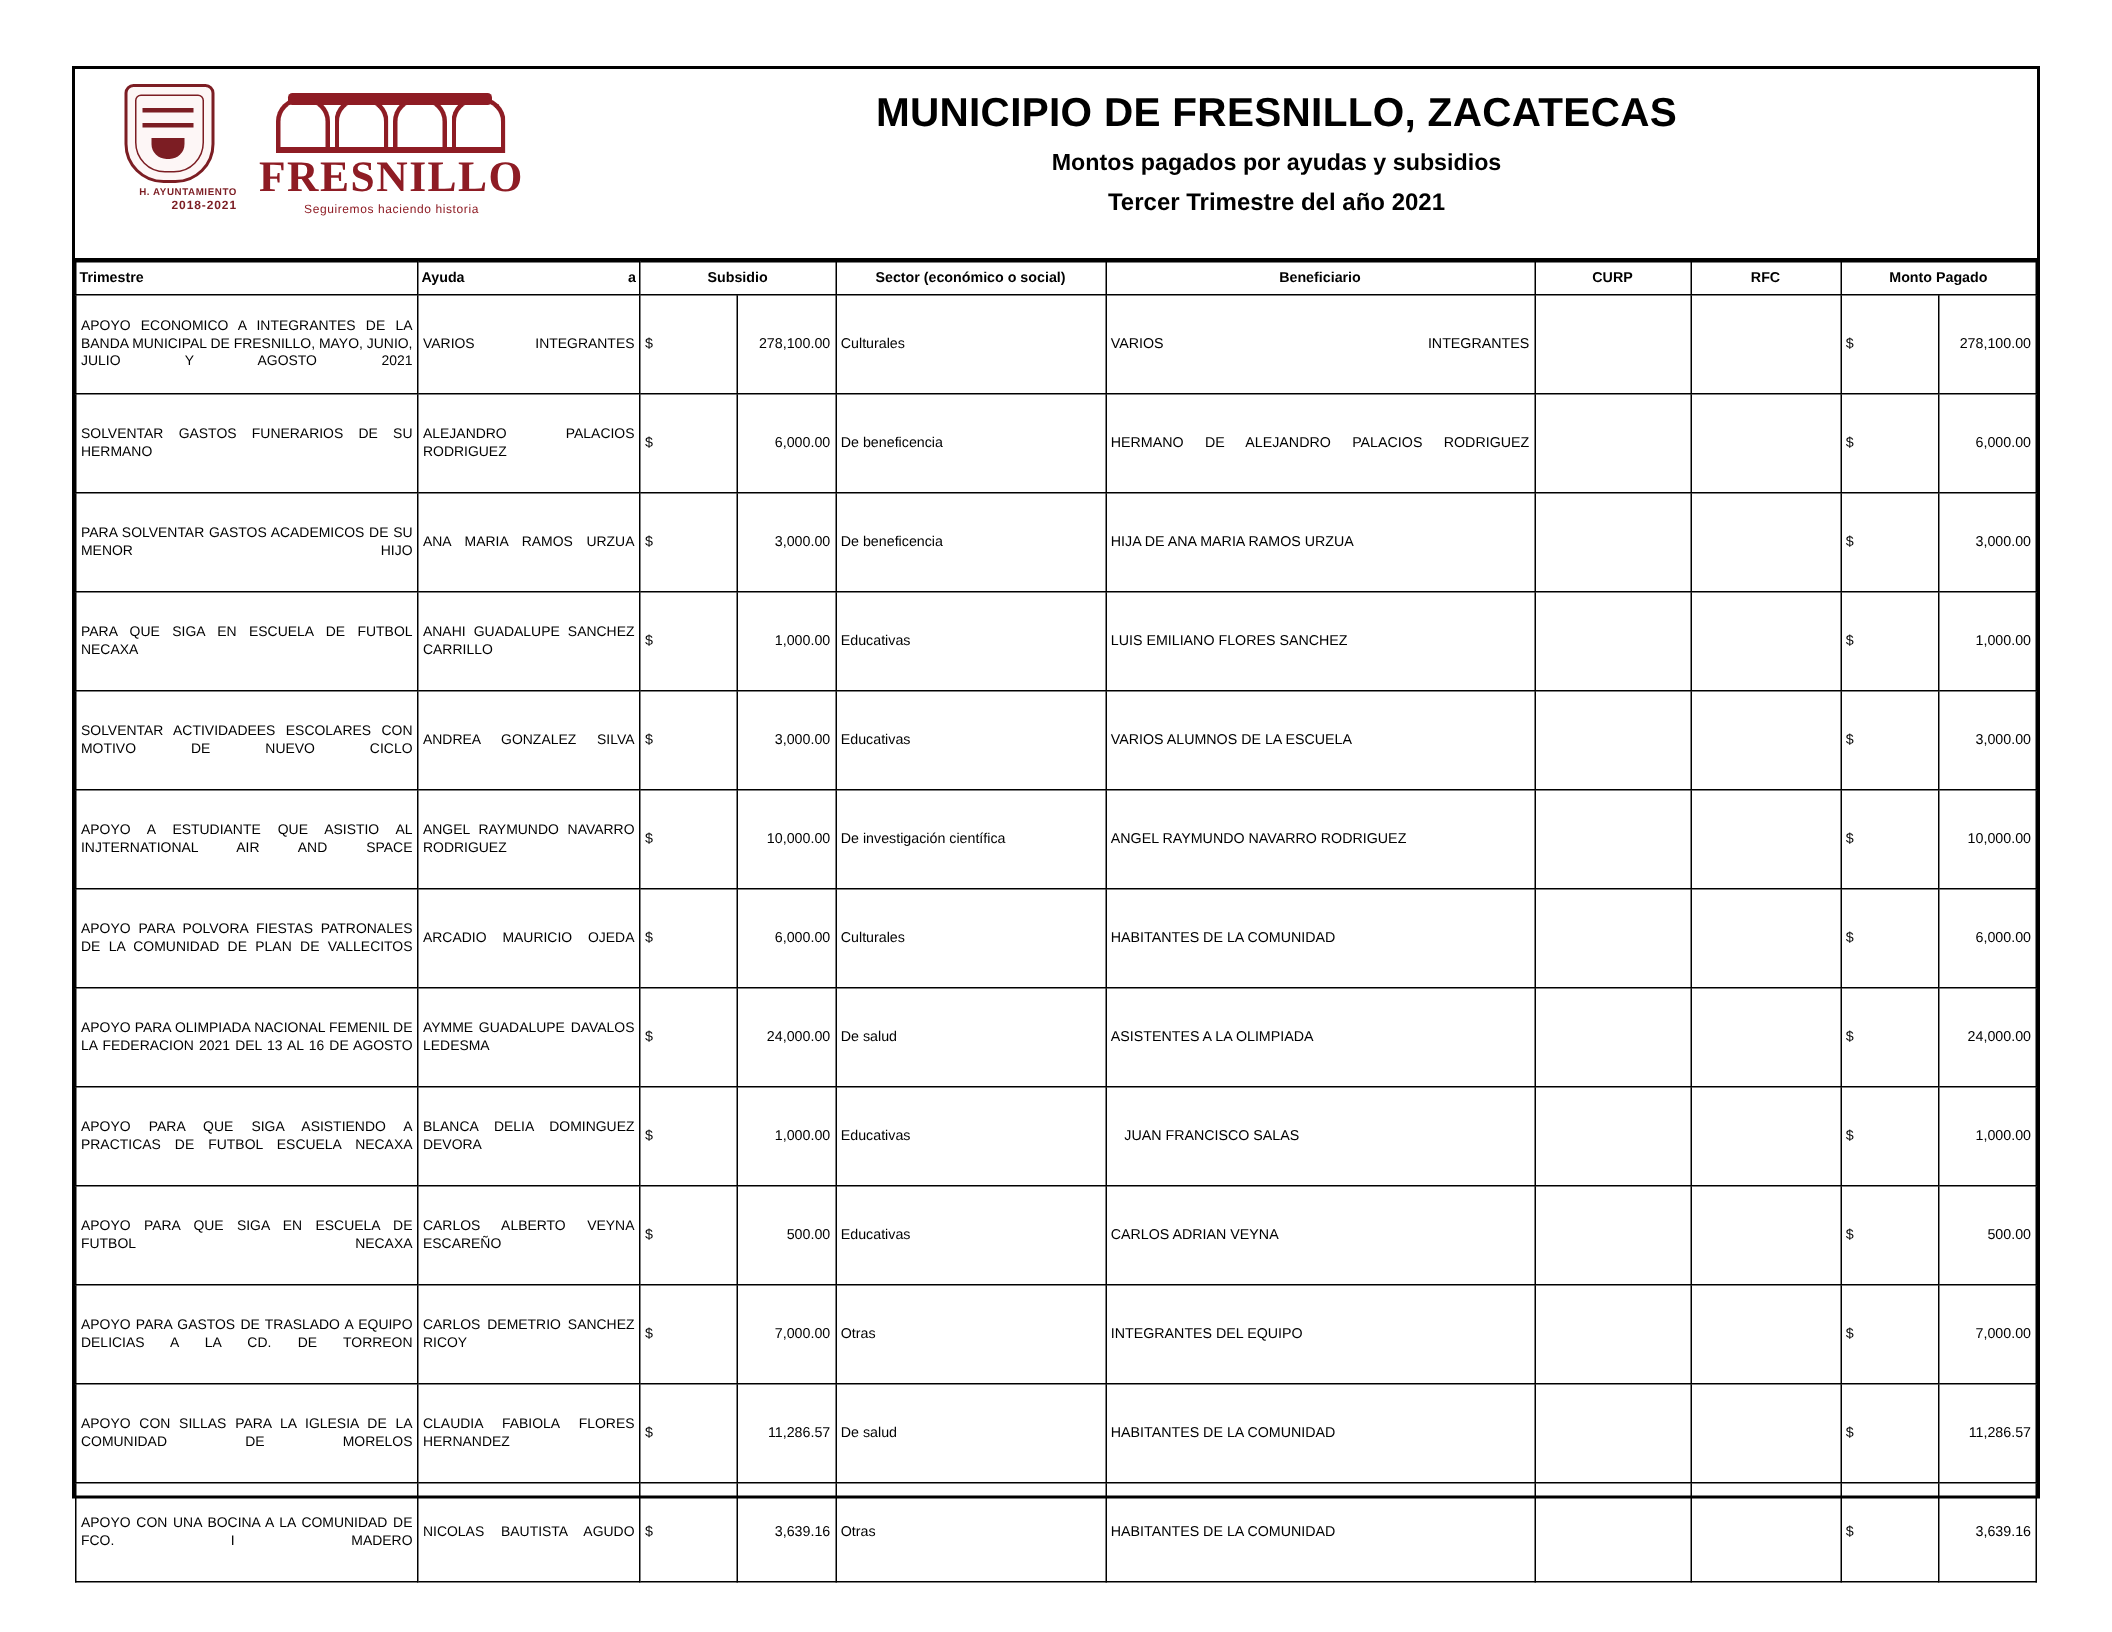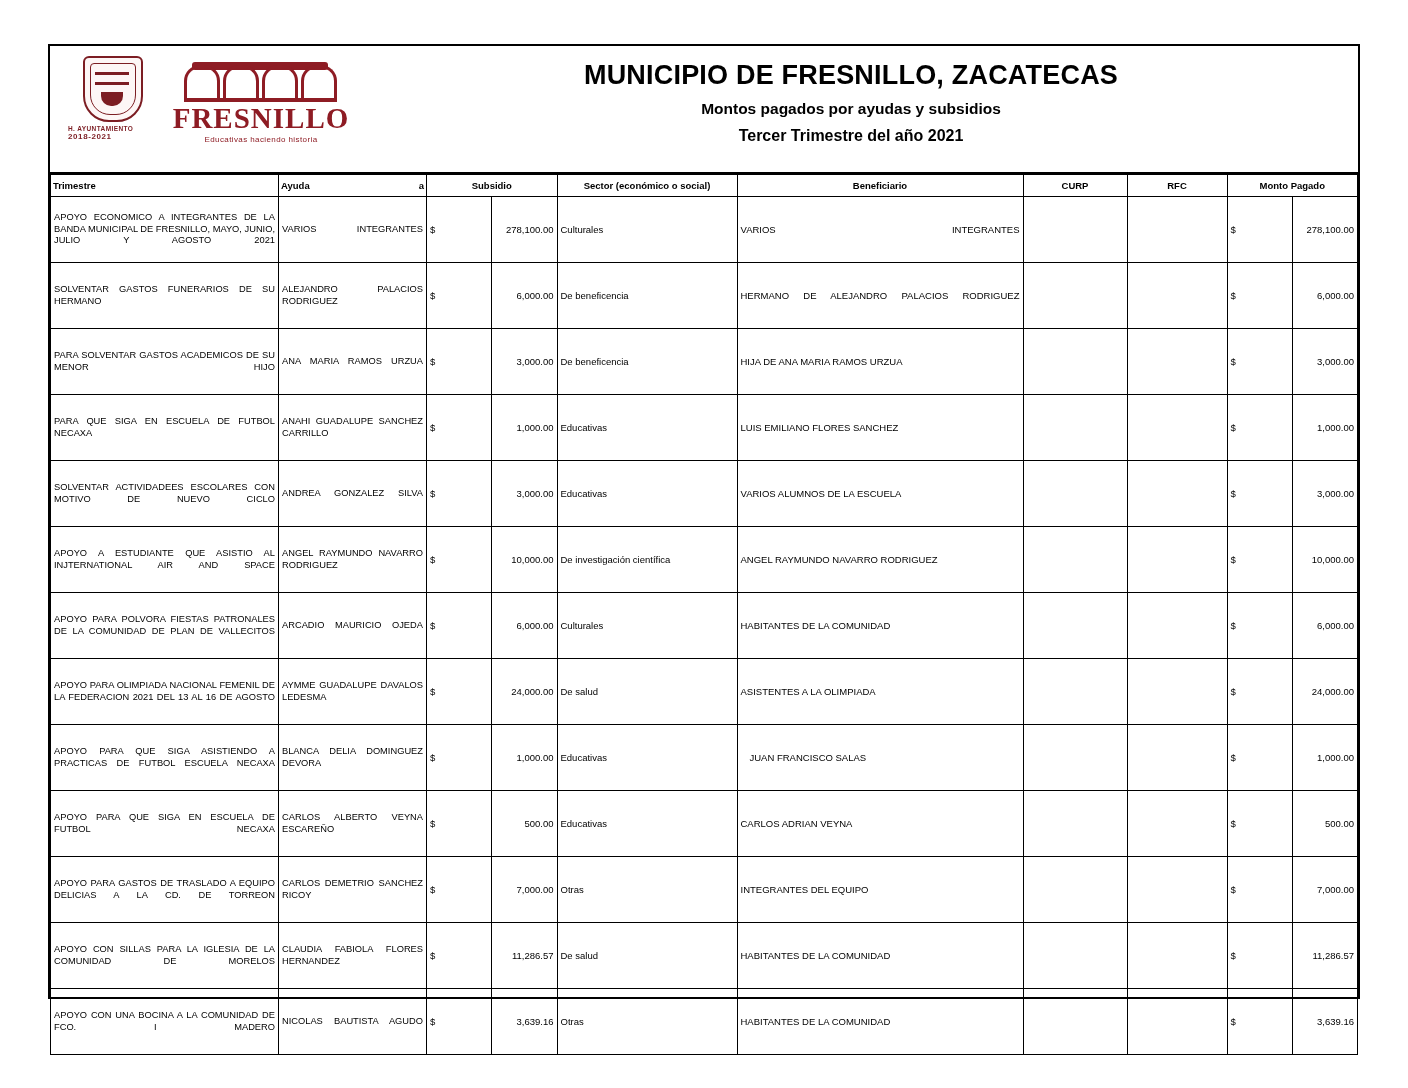--- a/index.html
+++ b/index.html
@@ -29,21 +29,21 @@
     position: relative;
     height: 128px;
     border-bottom: 2px solid #000;
     box-sizing: border-box;
   }
   .crest {
     position: absolute;
     left: 18px;
     top: 10px;
     width: 90px;
-    text-align: left;
+    text-align: right;
   }
   .crest-shield {
     width: 56px;
     height: 62px;
     margin: 0 auto;
     border: 2px solid #7c1d23;
     border-radius: 6px 6px 26px 26px;
     background: #fdf6f6;
     position: relative;
     overflow: hidden;
@@ -211,21 +211,21 @@
     <div class="logo">
       <div class="arches">
         <div class="roof"></div>
         <div class="arch" style="left:18px;"></div>
         <div class="arch" style="left:57px;"></div>
         <div class="arch" style="left:96px;"></div>
         <div class="arch" style="left:135px;"></div>
         <div class="base"></div>
       </div>
       <div class="logo-name">FRESNILLO</div>
-      <div class="logo-tag">Educativas haciendo historia</div>
+      <div class="logo-tag">Seguiremos haciendo historia</div>
     </div>
 
     <div class="titles">
       <div class="title-main">MUNICIPIO DE FRESNILLO, ZACATECAS</div>
       <div class="title-sub">Montos pagados por ayudas y subsidios</div>
       <div class="title-sub2">Tercer Trimestre  del año 2021</div>
     </div>
 
   </div>
 

